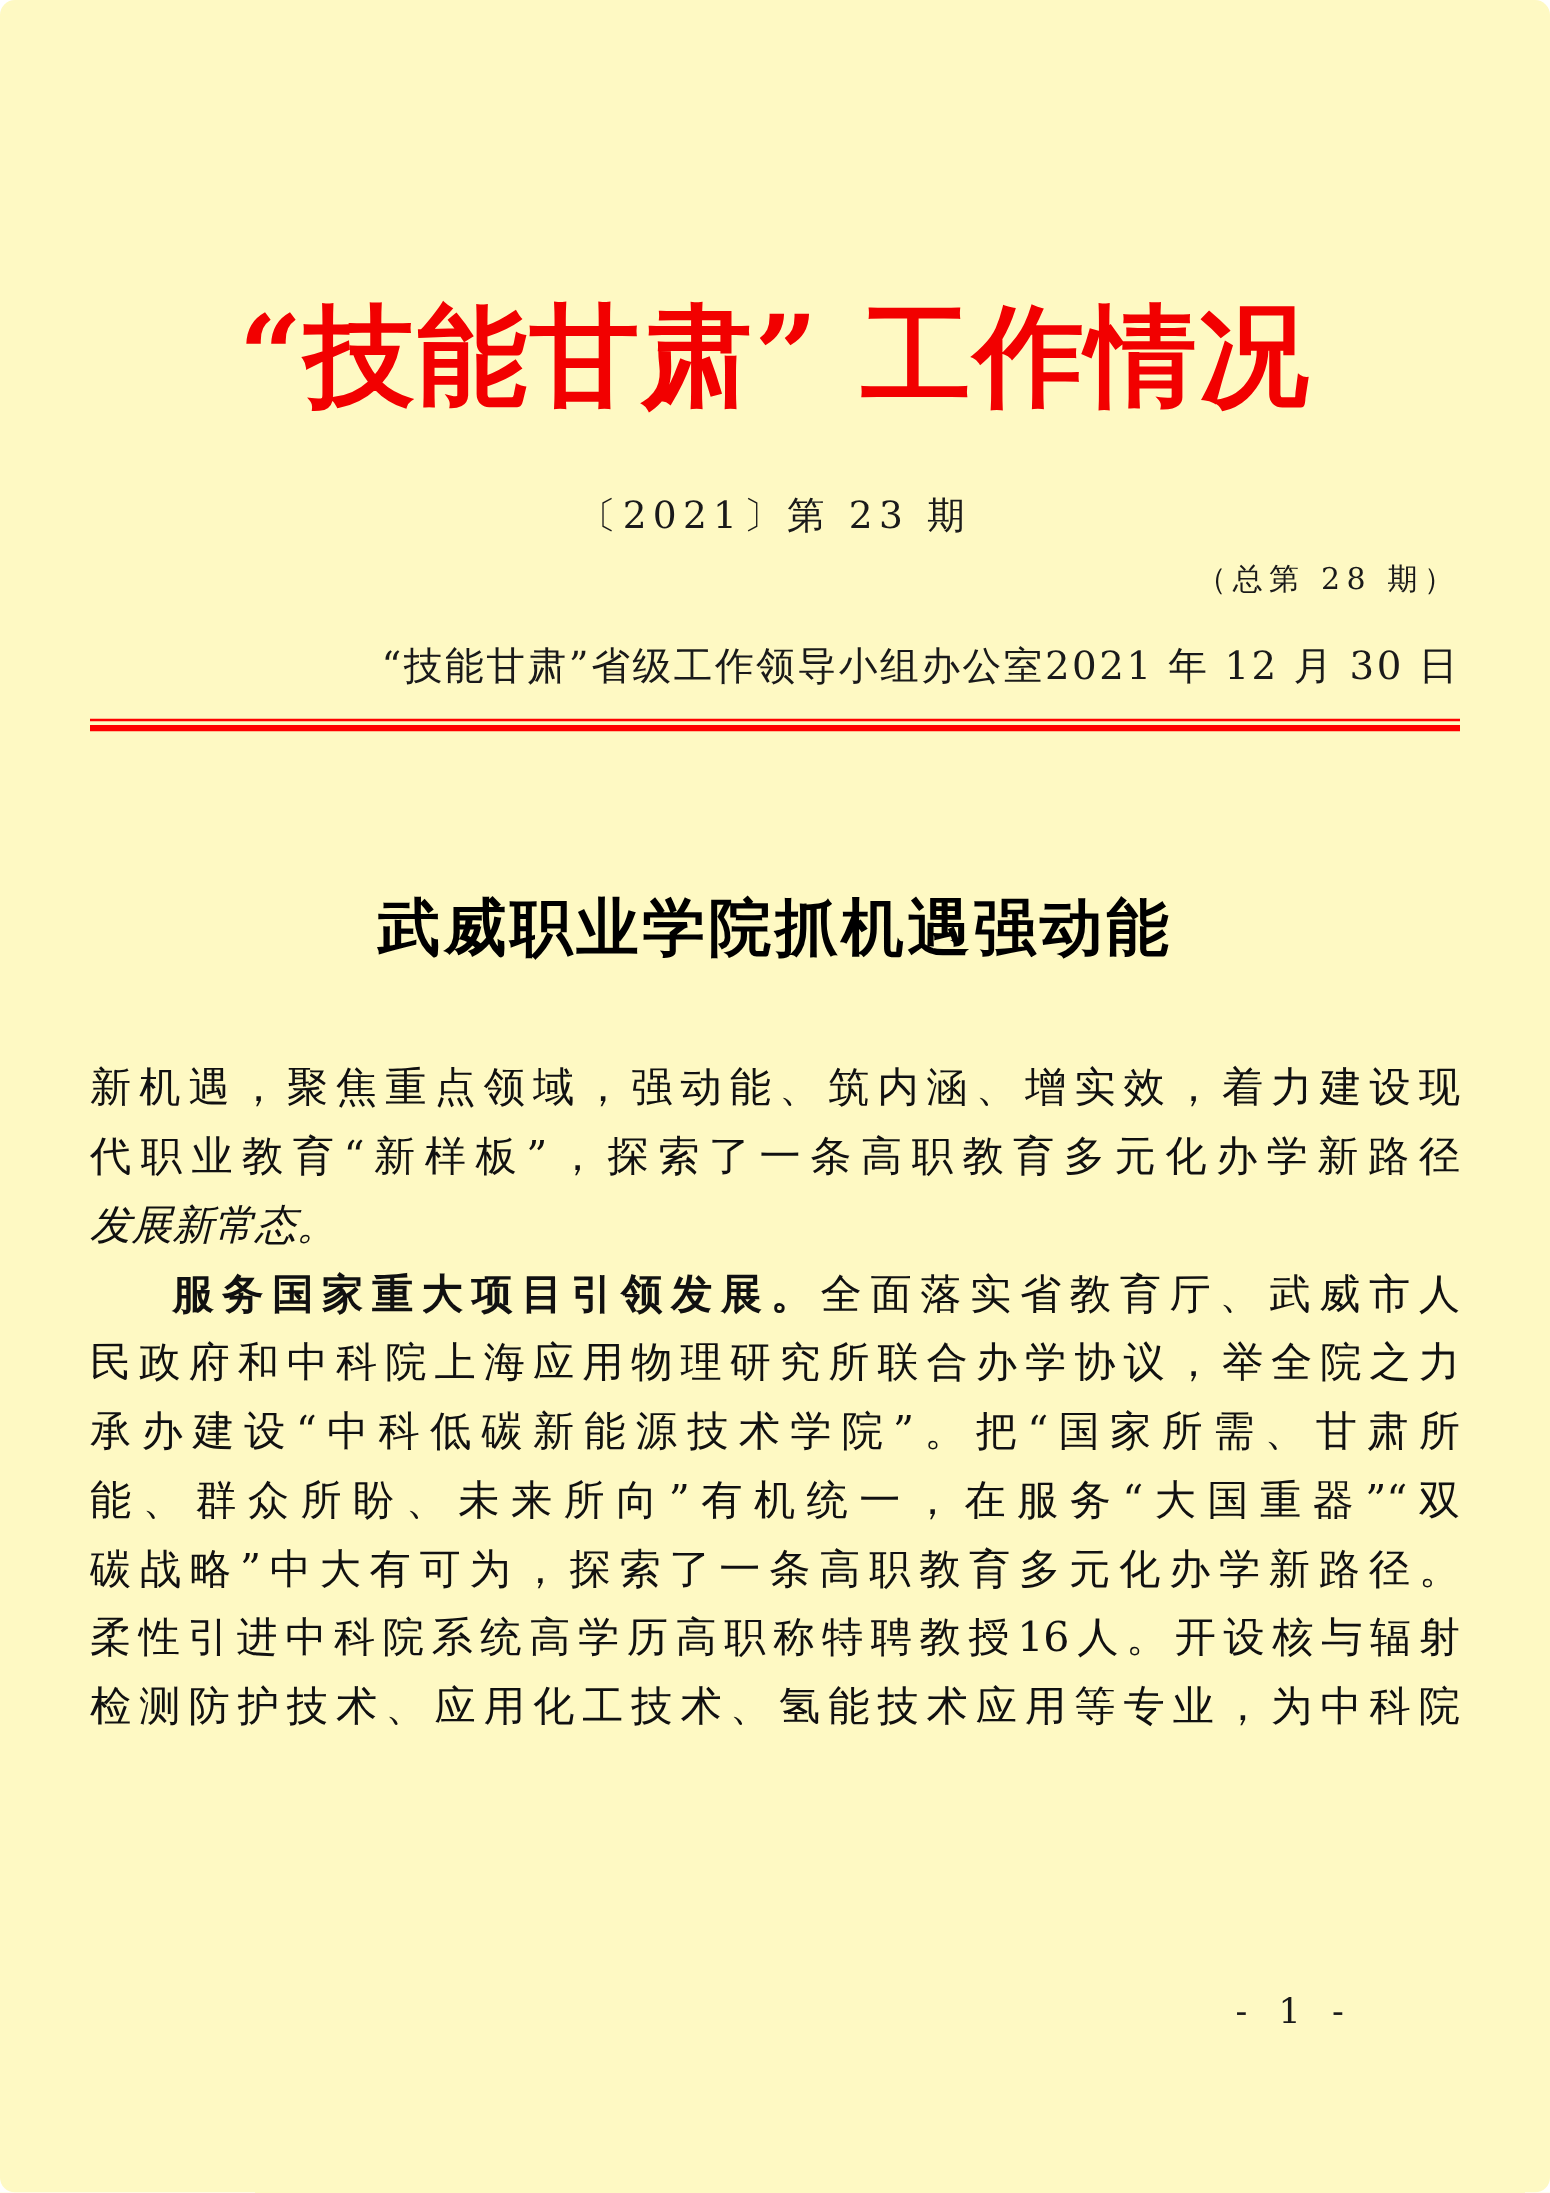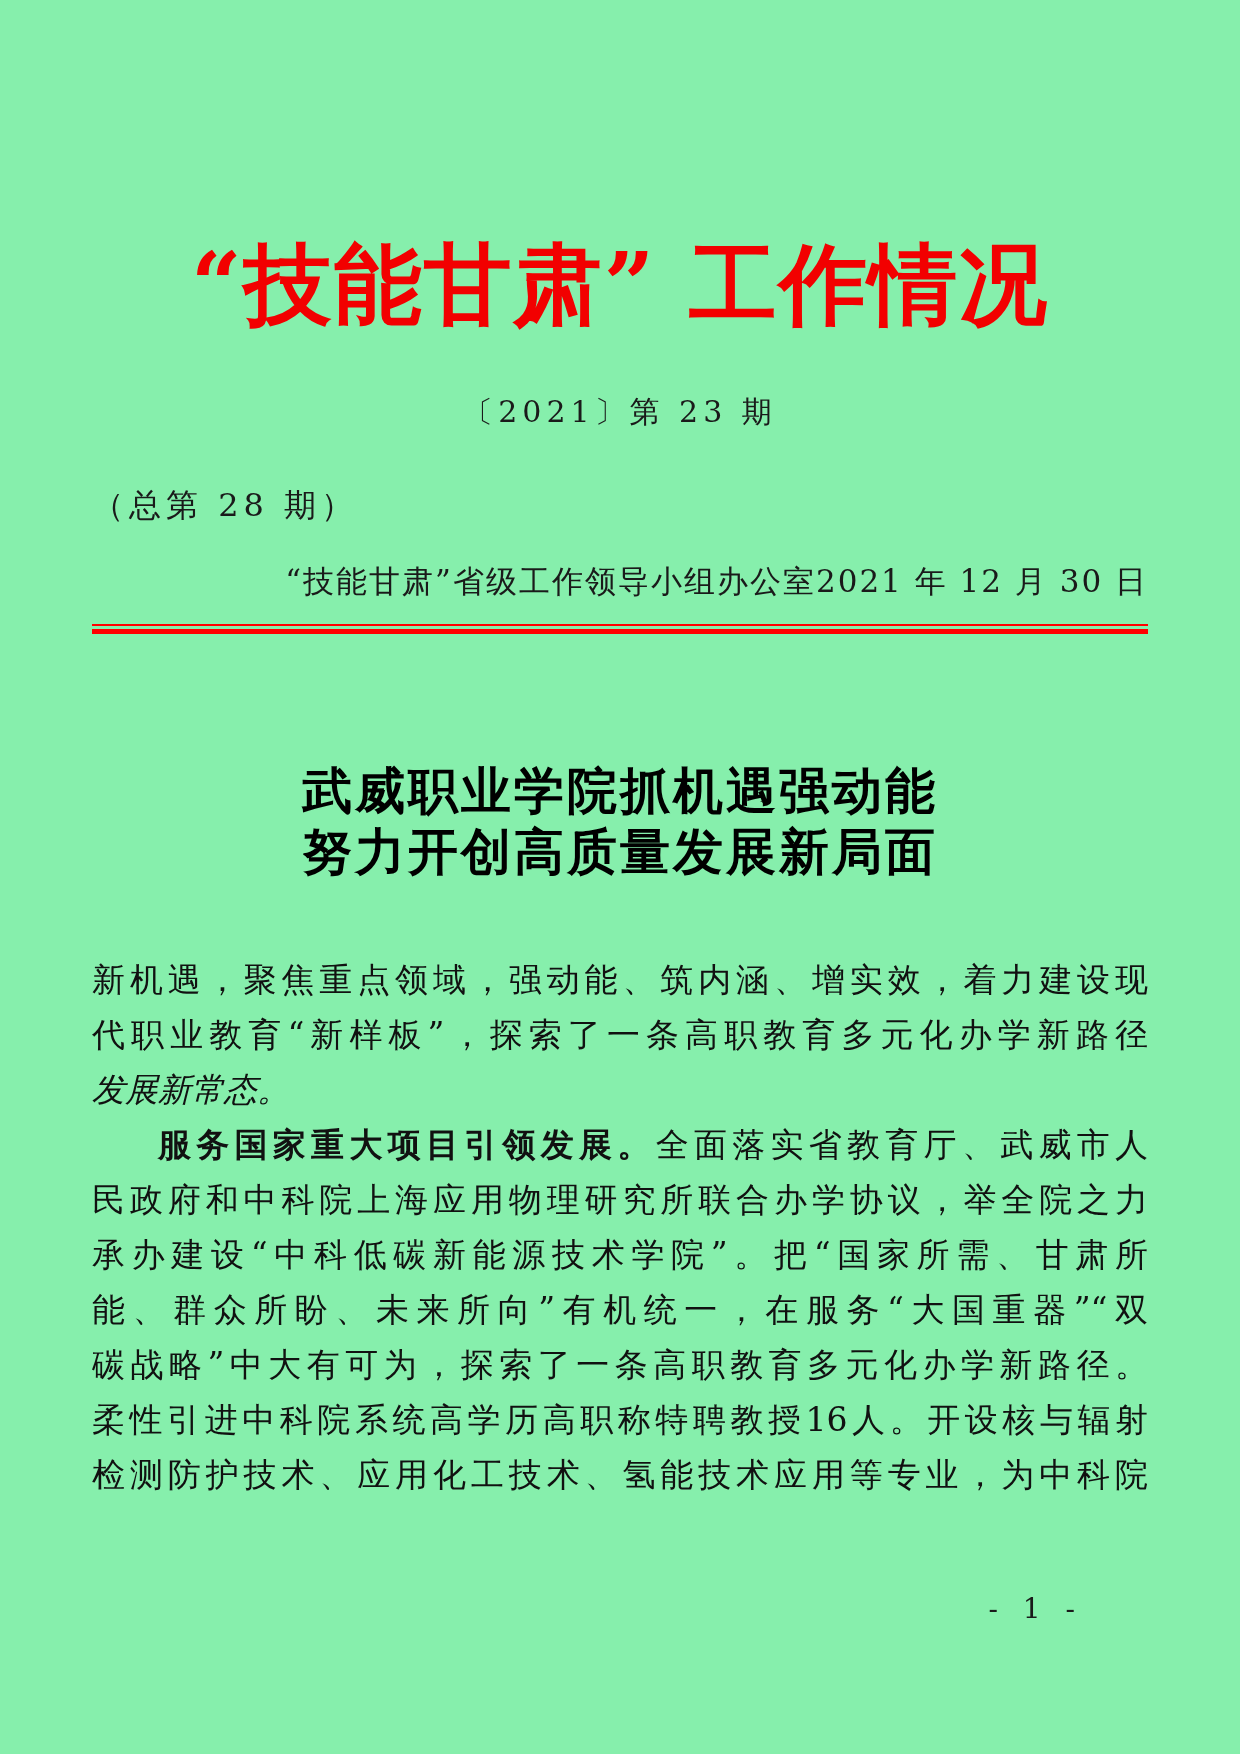--- a/index.html
+++ b/index.html
@@ -7,47 +7,48 @@
     --rule-red:#ff0000;
     --text-black:#111111;
   }
   *{margin:0;padding:0;box-sizing:border-box;}
   html,body{background:#ffffff;}
   .page{
     position:relative;
     width:1240px;
     height:1754px;
     margin:0 auto;
-    background:#86efac;
+    background:#fef9c3;
     font-family:"DejaVu Serif","Liberation Serif",serif;
     color:var(--text-black);
     overflow:hidden;
-    padding:0 92px;
+    padding:0 72px;
+    border-radius:12px;
   }
   .masthead-title{
     padding-top:238px;
     font-size:88px;
     line-height:1.05;
     font-weight:700;
     text-align:center;
     letter-spacing:2px;
     color:var(--masthead-red);
     white-space:nowrap;
   }
   .issue-line{
     margin-top:62px;
     font-size:30px;
     text-align:center;
     letter-spacing:5px;
     color:#1a1a1a;
   }
   .volume-line{
-    margin-top:51px;
-    font-size:32px;
-    text-align:left;
+    margin-top:14px;
+    font-size:24px;
+    text-align:right;
     letter-spacing:5px;
     color:#1a1a1a;
   }
   .office-row{
     margin-top:33px;
     display:flex;
     justify-content:flex-end;
     align-items:baseline;
     font-size:31px;
     letter-spacing:2px;
@@ -111,21 +112,20 @@
     <div class="rule">
       <div class="thin"></div>
       <div class="gap"></div>
       <div class="thick"></div>
     </div>
   </header>
 
   <main>
     <h2 class="article-title">
       <div>武威职业学院抓机遇强动能</div>
-      <div>努力开创高质量发展新局面</div>
     </h2>
 
     <section class="body-text">
 
       <div class="bline">新机遇，聚焦重点领域，强动能、筑内涵、增实效，着力建设现</div>
       <div class="bline">代职业教育“新样板”，探索了一条高职教育多元化办学新路径</div>
       <div class="bline noj">发展新常态。</div>
 
       <div class="bline ind">
         <span class="lead-bold">服务国家重大项目引领发展。</span><span>全面落实省教育厅、武威市人</span>

